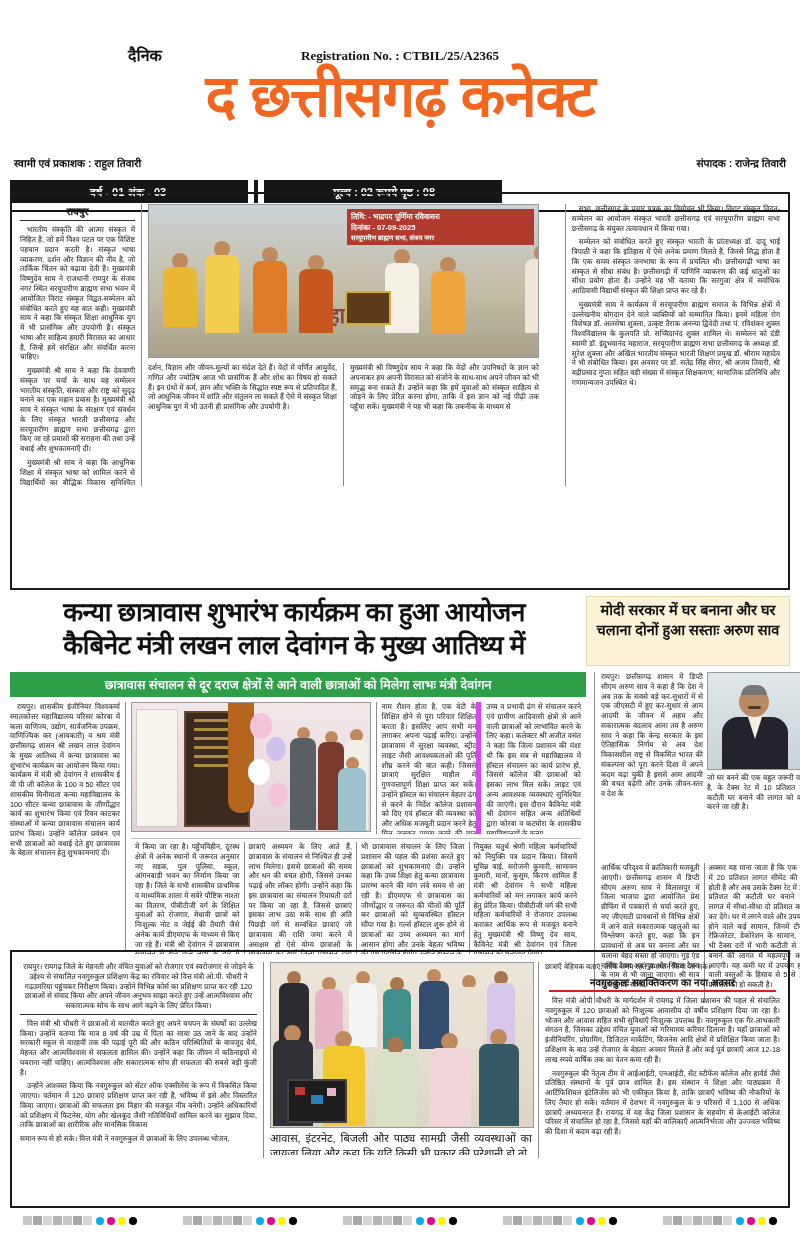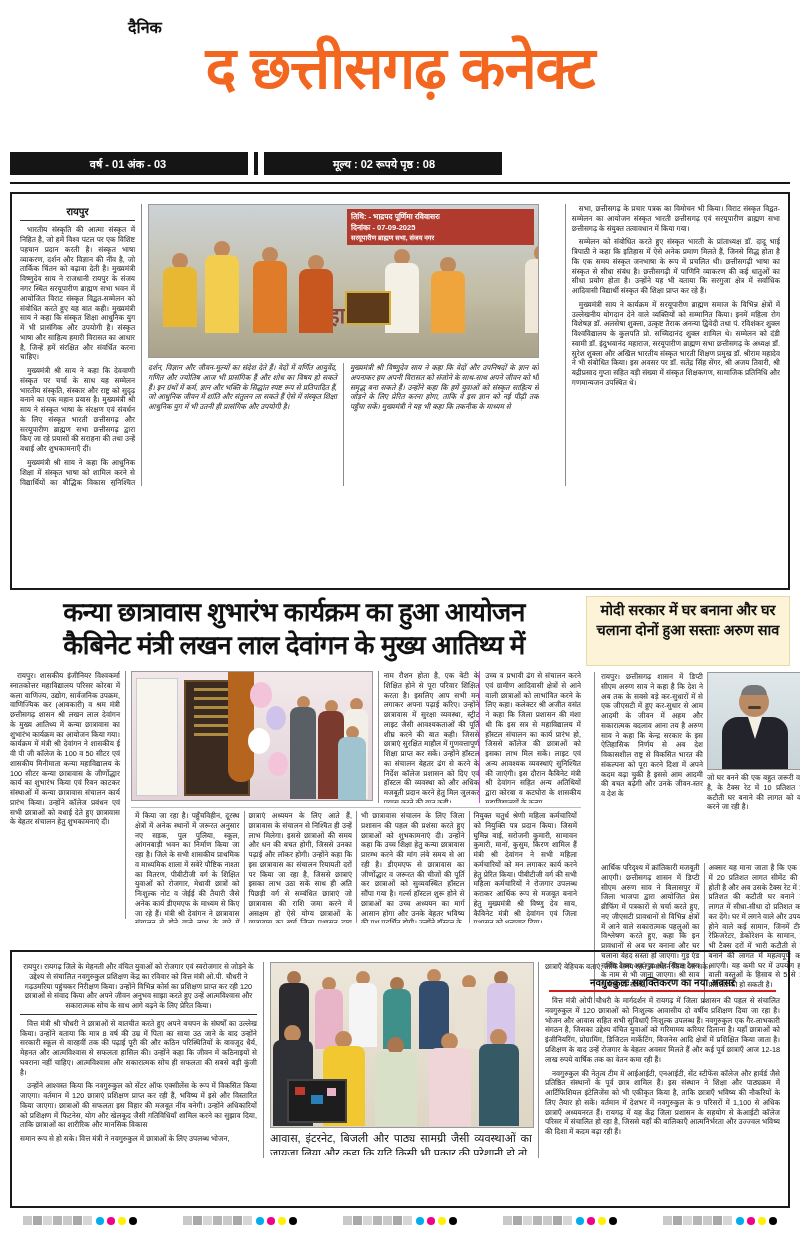--- a/index.html
+++ b/index.html
@@ -1,19 +1,19 @@
 <!DOCTYPE html>
 <html><head>
 <meta charset="utf-8">
 <style>
   html,body{margin:0;padding:0;background:#fff;}
   .page{position:relative;width:800px;height:1235px;background:#fff;overflow:hidden;
         font-family:"Liberation Sans","DejaVu Sans",sans-serif;color:#111;}
   
-  .hdr{position:relative;height:188px;}
+  .hdr{position:relative;height:188px;margin-top:28px;}
   .daily{position:absolute;left:128px;top:16px;font-size:16px;font-weight:bold;}
   .regno{position:absolute;left:0;right:0;top:20px;text-align:center;font-size:13px;font-weight:bold;
          font-family:"Liberation Serif","DejaVu Serif",serif;}
   .masthead{position:absolute;left:0;right:0;top:36px;text-align:center;color:#f2661f;
             font-size:58px;font-weight:800;letter-spacing:-1px;line-height:1.1;}
   .pubrow{position:absolute;left:14px;right:14px;top:128px;display:flex;justify-content:space-between;
           font-size:10.5px;font-weight:bold;}
   .infobar{position:absolute;left:10px;right:10px;top:152px;height:23px;display:flex;}
   .infobar .seg{background:#151515;color:#fff;font-size:11px;font-weight:bold;
                 display:flex;align-items:center;justify-content:center;height:100%;}
@@ -35,21 +35,21 @@
   .a1-right{width:228px;padding-left:6px;margin-left:20px;}
   .photo{position:relative;overflow:hidden;border:1px solid #999;padding-left:12px;}
   .ph1{height:152px;background:linear-gradient(180deg,#ccd2d6 0%,#c2bca4 60%,#a9a18a 100%);}
   .banner1{position:absolute;right:4px;top:4px;width:46%;background:#b03a2e;color:#fff;
            font-size:7.5px;font-weight:bold;padding:3px 4px;line-height:1.4;text-align:left;}
   .bigword{position:absolute;left:46%;top:62%;color:#7a1f1f;font-size:22px;font-weight:800;opacity:.75;}
   .person{position:absolute;}
   .head{width:16px;height:16px;border-radius:50%;background:#c08a5e;margin:0 auto;}
   .bodyshape{width:34px;height:60px;border-radius:8px 8px 0 0;margin-top:-2px;}
   .a1-sub{display:flex;margin-top:5px;flex:1;}
-  .a1-sub .sc{width:50%;font-style:italic;}
+  .a1-sub .sc{width:50%;}
   .a1-sub .sc:first-child{padding-right:6px;border-right:1px solid #8a8a8a;}
   .a1-sub .sc:last-child{padding-left:6px;}
   
   .a2{position:absolute;left:10px;right:10px;top:596px;height:348px;}
   .a2-top{display:flex;}
   .a2 .hl2{width:568px;text-align:center;font-size:26px;font-weight:800;line-height:1.25;letter-spacing:-0.5px;}
   .gstbox{width:204px;margin-left:8px;background:#fdf3d8;border:1px solid #e8d9a8;
           text-align:center;font-size:14.5px;font-weight:800;line-height:1.35;padding:4px 6px;box-sizing:border-box;height:70px;}
   .greenbar{width:576px;background:#2f9e48;color:#fff;text-align:center;font-size:12.5px;font-weight:bold;
             padding:4px 0;margin-top:6px;}
@@ -97,21 +97,26 @@
   .gsq i{width:9px;height:9px;margin-right:1px;}
   .dot{width:8px;height:8px;border-radius:50%;}
 </style>
 </head>
 <body>
 
 <div class="page">
 
   <div class="hdr">
     <div class="daily">दैनिक</div>
+    <div class="regno">Registration No. : CTBIL/25/A2365</div>
     <div class="masthead">द छत्तीसगढ़ कनेक्ट</div>
+    <div class="pubrow">
+      <span>स्वामी एवं प्रकाशक : राहुल तिवारी</span>
+      <span>संपादक : राजेन्द्र तिवारी</span>
+    </div>
     <div class="infobar">
       <div class="seg" style="width:236px">वर्ष - 01  अंक - 03</div>
       <div class="gap"></div>
       <div class="gap"></div>
       <div class="seg" style="width:236px">मूल्य : 02 रूपये   पृष्ठ : 08</div>
     </div>
     <div class="hdr-rule"></div>
   </div>
 
   <div class="a1">
@@ -181,20 +186,21 @@
   <div class="a2">
     <div class="a2-top">
       <div class="hl2">
         <div>कन्या छात्रावास शुभारंभ कार्यक्रम का हुआ आयोजन</div>
         <div>कैबिनेट मंत्री लखन लाल देवांगन के मुख्य आतिथ्य में</div>
       </div>
       <div class="gstbox">मोदी सरकार में घर बनाना और घर चलाना दोनों हुआ सस्ताः अरुण साव</div>
     </div>
     <div style="display:flex">
       <div style="width:576px">
+        <div class="greenbar">छात्रावास संचालन से दूर दराज क्षेत्रों से आने वाली छात्राओं को मिलेगा लाभः मंत्री देवांगन</div>
         <div class="a2-body">
           <div class="a2-c1 colrule clip txt">
             <p>रायपुर। शासकीय इंजीनियर विश्वकर्मा स्नातकोत्तर महाविद्यालय परिसर कोरबा में कला वाणिज्य, उद्योग, सार्वजनिक उपक्रम, वाणिज्यिक कर (आबकारी) व श्रम मंत्री छत्तीसगढ़ शासन श्री लखन लाल देवांगन के मुख्य आतिथ्य में कन्या छात्रावास का शुभारंभ कार्यक्रम का आयोजन किया गया। कार्यक्रम में मंत्री श्री देवांगन ने शासकीय ई वी पी जी कॉलेज के 100 व 50 सीटर एवं शासकीय मिनीमाता कन्या महाविद्यालय के 100 सीटर कन्या छात्रावास के जीर्णोद्धार कार्य का शुभारंभ किया एवं रिबन काटकर संस्थाओं में कन्या छात्रावास संचालन कार्य प्रारंभ किया। उन्होंने कॉलेज प्रबंधन एवं सभी छात्राओं को बधाई देते हुए छात्रावास के बेहतर संचालन हेतु शुभकामनाएं दी।</p>
           </div>
           <div class="a2-rightwrap">
             <div class="a2-row1">
               <div class="photo ph2">
                 <div style="position:absolute;left:4px;top:6px;width:40px;height:116px;background:#f8f4ee;border:1px solid #ccc"></div>
                 <div class="plaque">
                     <i></i>
@@ -222,21 +228,21 @@
                     <div class="bodyshape" style="background:#f2efe8;width:24px;height:90px"></div>
                   </div>
                 <div class="person" style="left:206px;top:54px">
                     <div class="head" style="width:13px;height:13px"></div>
                     <div class="bodyshape" style="background:#9fc4cf;width:28px;height:64px"></div>
                   </div>
               </div>
               <div class="a2-sc first clip txt">
                 <p style="text-indent:0">नाम रौशन होता है, एक बेटी के शिक्षित होने से पूरा परिवार शिक्षित करता है। इसलिए आप सभी मन लगाकर अपना पढ़ाई करिए। उन्होंने छात्रावास में सुरक्षा व्यवस्था, स्ट्रीट लाइट जैसी आवश्यकताओं की पूर्ति शीघ्र करने की बात कही। जिससे छात्राएं सुरक्षित माहौल में गुणवत्तापूर्ण शिक्षा प्राप्त कर सकें। उन्होंने हॉस्टल का संचालन बेहतर ढंग से करने के निर्देश कॉलेज प्रशासन को दिए एवं हॉस्टल की व्यवस्था को और अधिक मजबूती प्रदान करने हेतु मिल जुलकर प्रयास करने की बात कही।</p>
               </div>
-              <div class="a2-sc clip txt" style="border-left:1px solid #d946ef">
+              <div class="a2-sc clip txt" style="border-left:5px solid #d946ef">
                 <p style="text-indent:0">उच्च व प्रभावी ढंग से संचालन करने एवं ग्रामीण आदिवासी क्षेत्रों से आने वाली छात्राओं को लाभांवित करने के लिए कहा। कलेक्टर श्री अजीत वसंत ने कहा कि जिला प्रशासन की मंशा थी कि इस सत्र से महाविद्यालय में हॉस्टल संचालन का कार्य प्रारंभ हो, जिससे कॉलेज की छात्राओं को इसका लाभ मिल सकें। लाइट एवं अन्य आवश्यक व्यवस्थाएं सुनिश्चित की जाएंगी। इस दौरान कैबिनेट मंत्री श्री देवांगन सहित अन्य अतिथियों द्वारा कोरबा व कटघोरा के शासकीय महाविद्यालयों के कन्या</p>
               </div>
             </div>
             <div class="a2-row2 txt">
               <div class="bc clip">
                   <p style="text-indent:0">में किया जा रहा है। पहुँचविहीन, दूरस्थ क्षेत्रों में अनेक स्थानों में जरूरत अनुसार नए सड़क, पुल पुलिया, स्कूल, आंगनबाड़ी भवन का निर्माण किया जा रहा है। जिले के सभी शासकीय प्राथमिक व माध्यमिक शाला में सबेरे पौष्टिक नाश्ता का वितरण, पीबीटीजी वर्ग के शिक्षित युवाओं को रोजगार, मेधावी छात्रों को निःशुल्क नोट व जेईई की तैयारी जैसे अनेक कार्य डीएमएफ के माध्यम से किए जा रहे हैं। मंत्री श्री देवांगन ने छात्रावास संचालन से होने वाले लाभ के बारे में बताते हुए कहा कि जिले के दूर दराज क्षेत्रों से</p>
                 </div>
               <div class="bc clip">
                   <p style="text-indent:0">छात्राएं अध्ययन के लिए आते हैं, छात्रावास के संचालन से निश्चित ही उन्हें लाभ मिलेगा। इससे छात्राओं की समय और धन की बचत होगी, जिससे उनका पढ़ाई और लॉकर होगी। उन्होंने कहा कि इस छात्रावास का संचालन रियायती दरों पर किया जा रहा है, जिससे छात्राएं इसका लाभ उठा सकें साथ ही अति पिछड़ी वर्ग से सम्बंधित छात्राएं जो छात्रावास की राशि जमा करने में असक्षम हो ऐसे योग्य छात्राओं के छात्रावास का खर्च जिला प्रशासन द्वारा डीएमएफ से उठाया जाएगा। श्री देवांगन ने कहा कि आज के छात्र कल के भविष्य हैं, बेटियों से दो कुल का</p>
                 </div>

